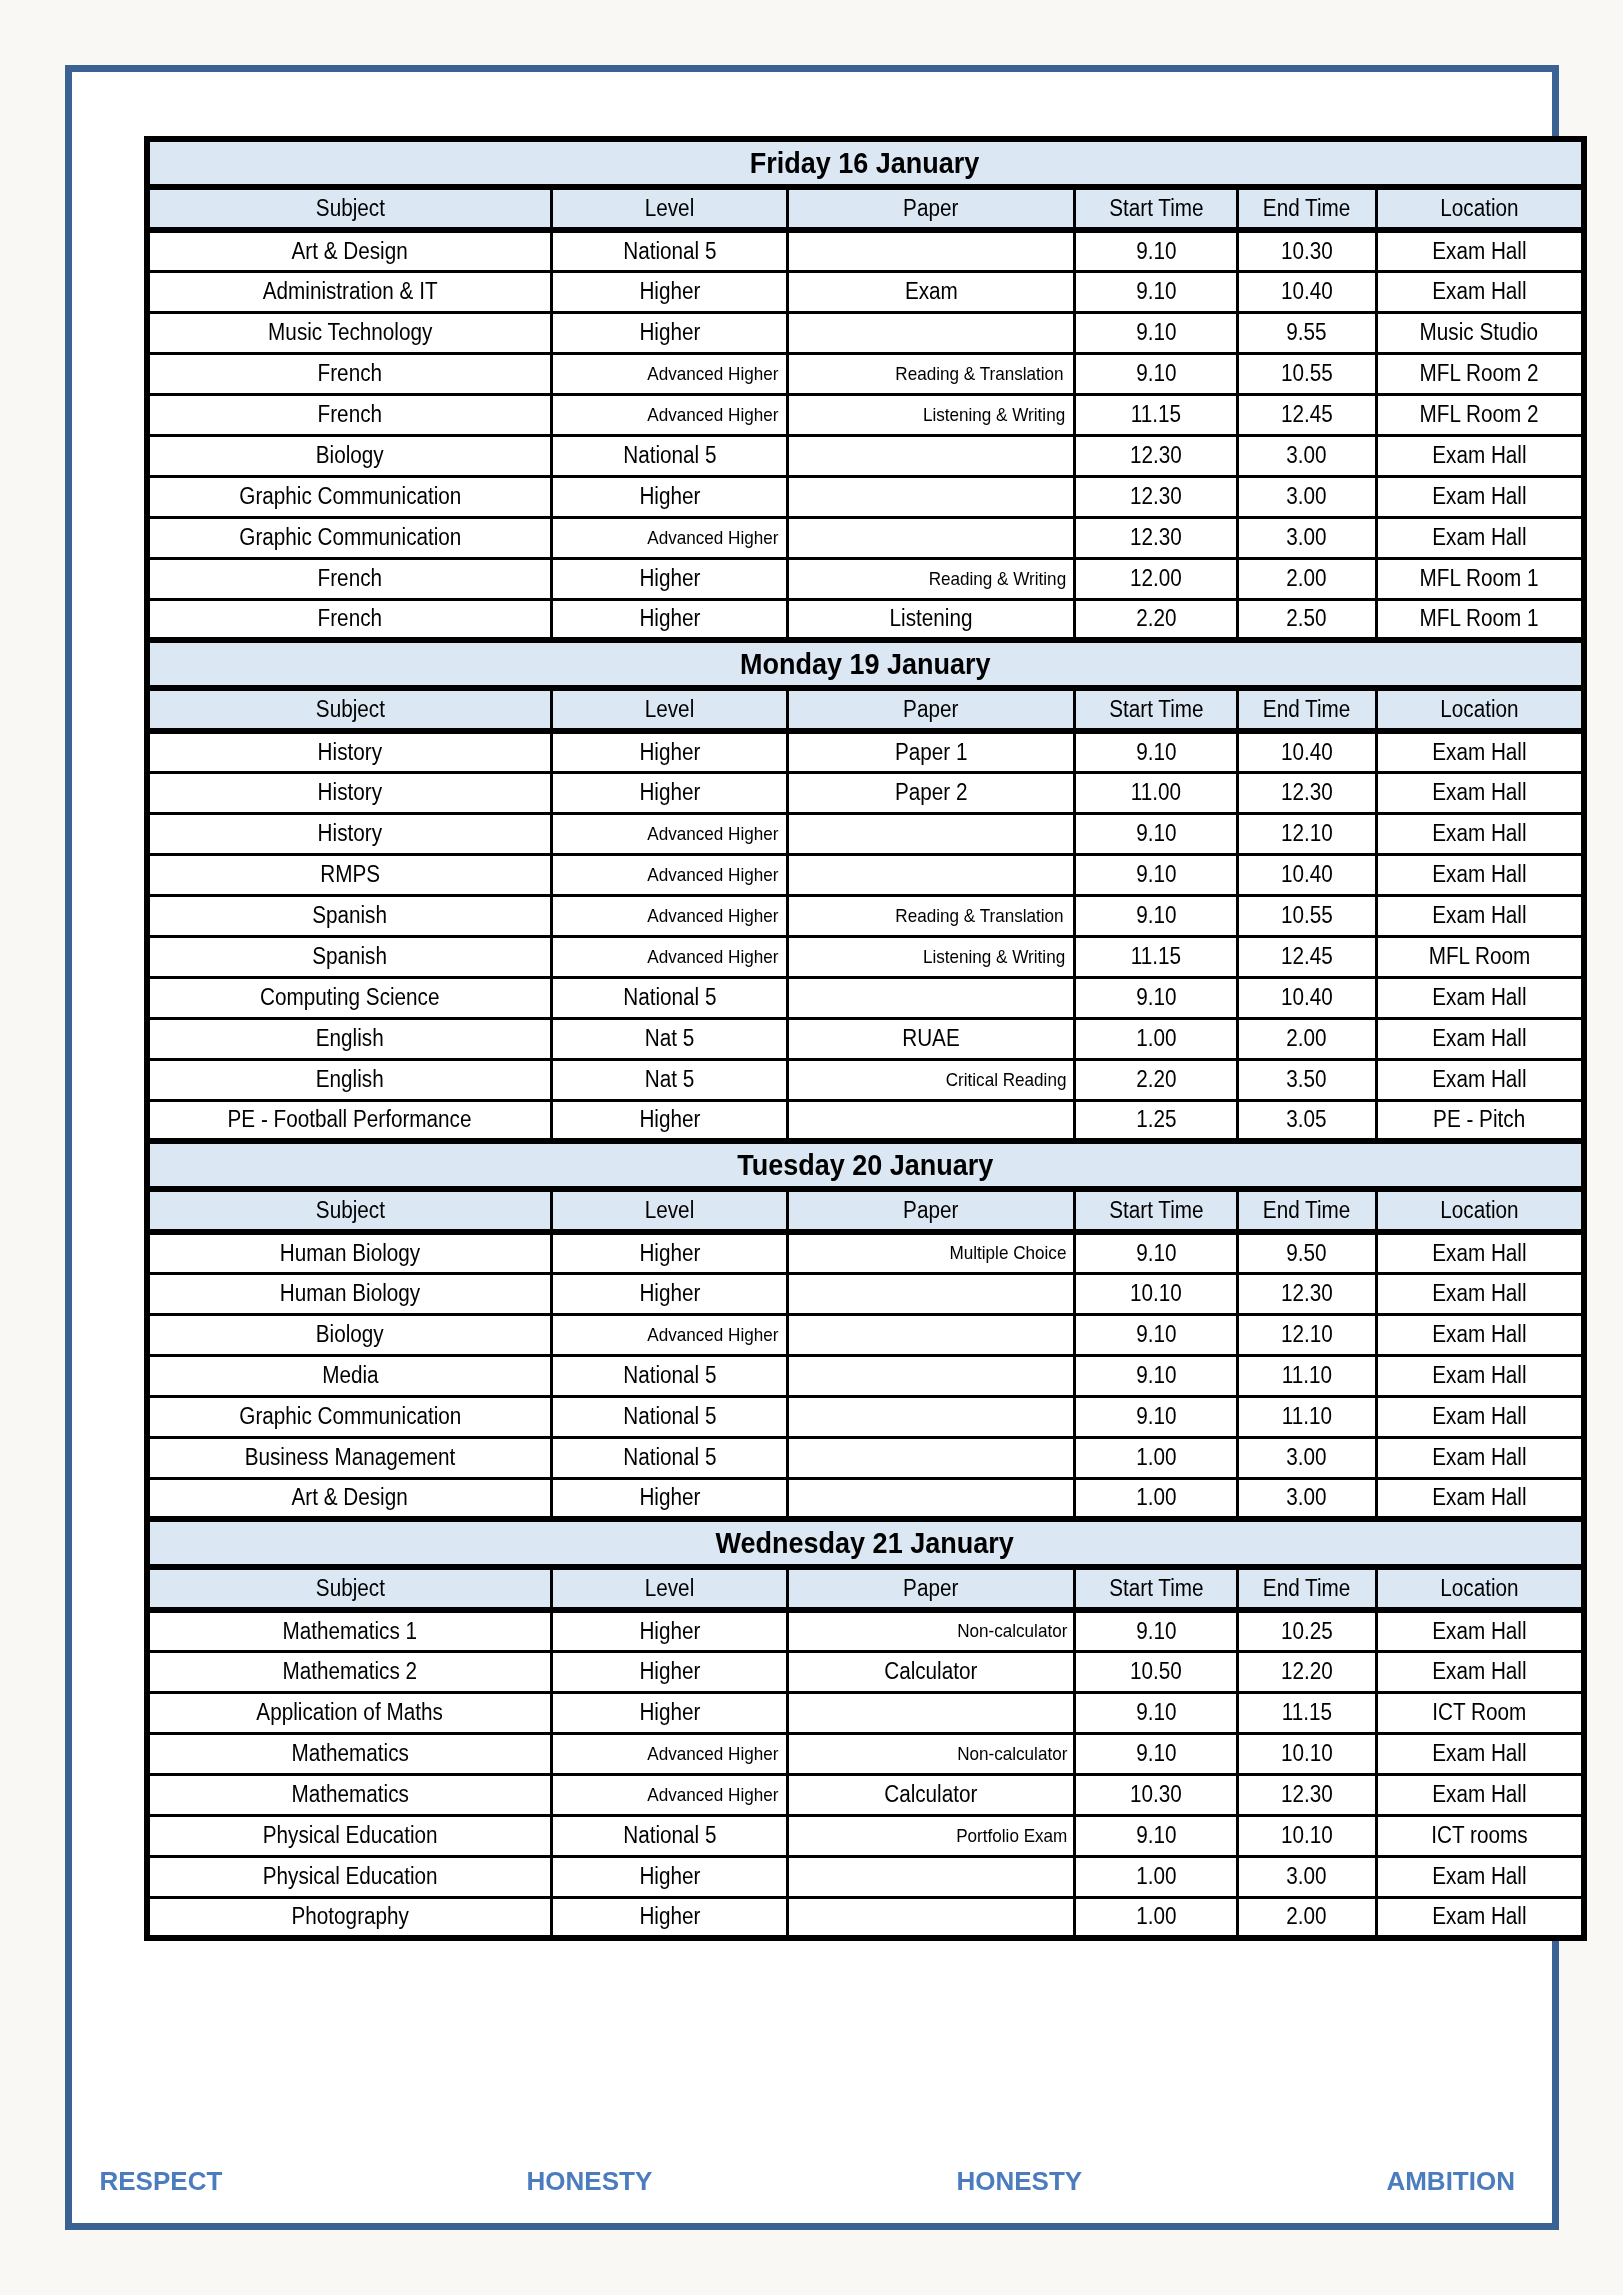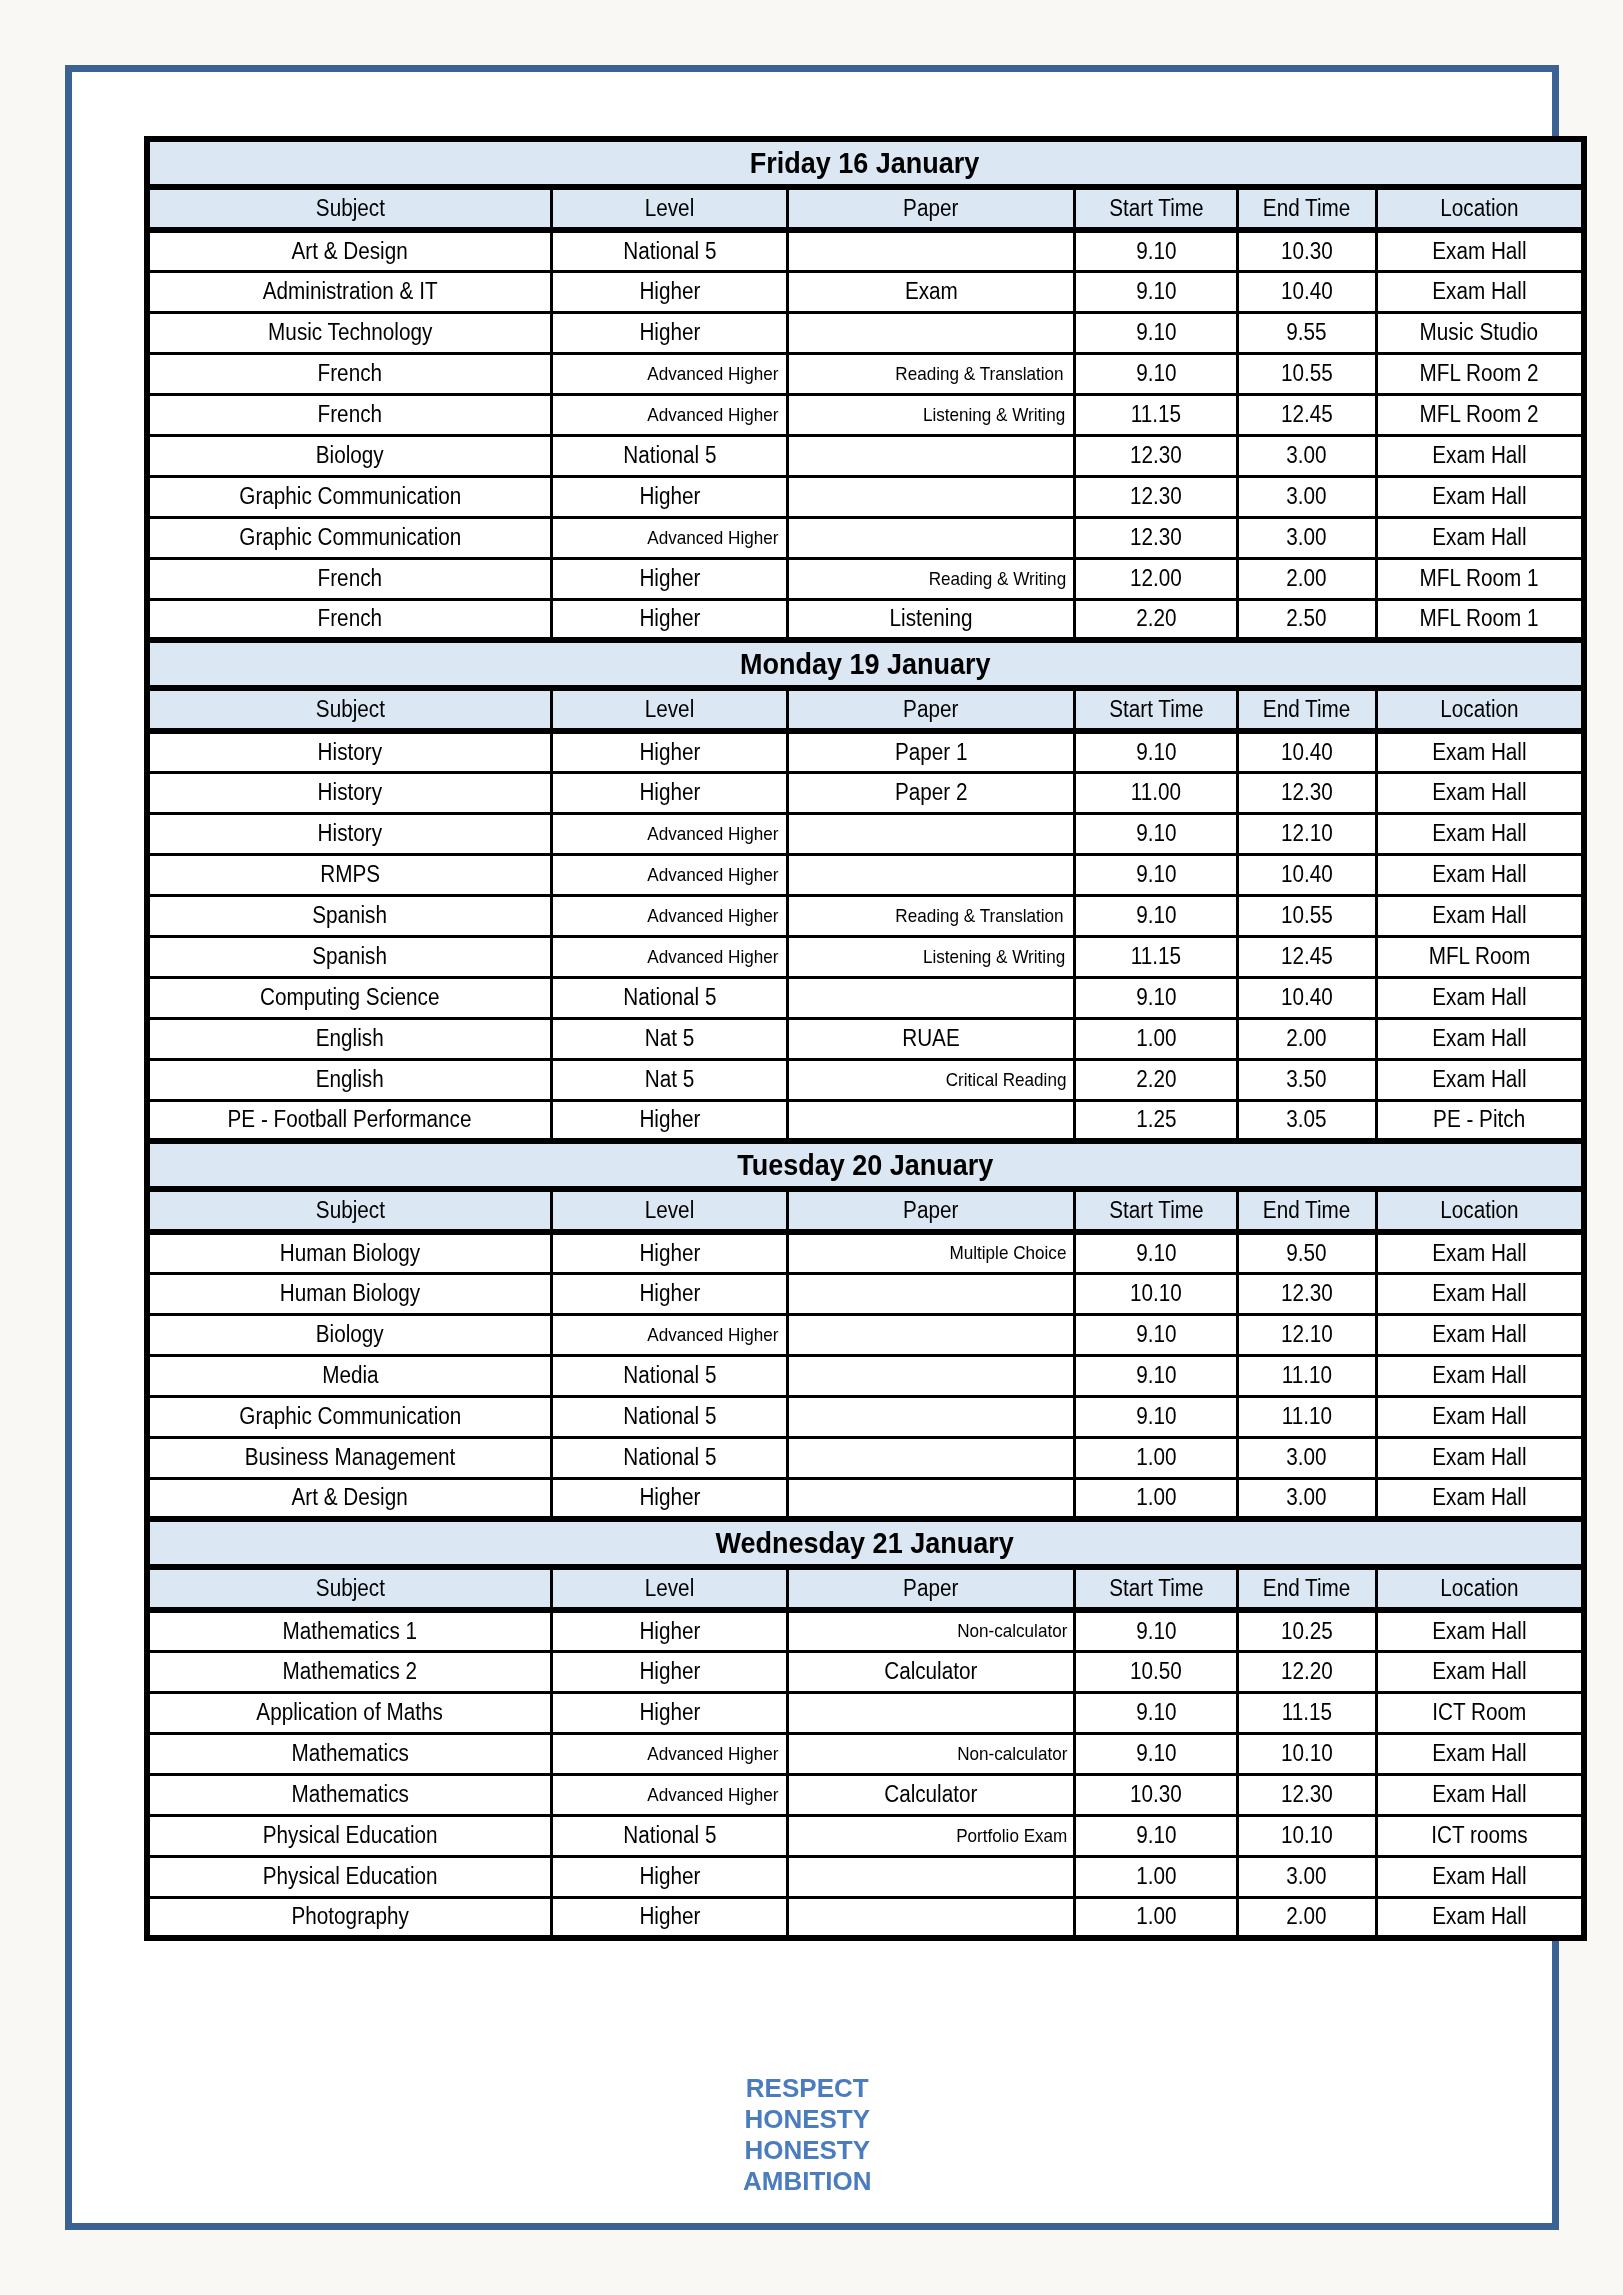--- a/index.html
+++ b/index.html
@@ -67,21 +67,20 @@
     transform:scaleX(0.9);
     transform-origin:center center;
     white-space:nowrap;
   }
   .footer{
     position:absolute;
     left:27.5px; right:37px; bottom:26px;
     display:flex;
     justify-content:space-between;
     align-items:center;
-    flex-direction:column;
   }
   .footer .value-word{
     color:var(--footer-blue);
     font-weight:bold;
     font-size:26px;
     letter-spacing:0px;
   }
 </style>
 </head>
 <body>

